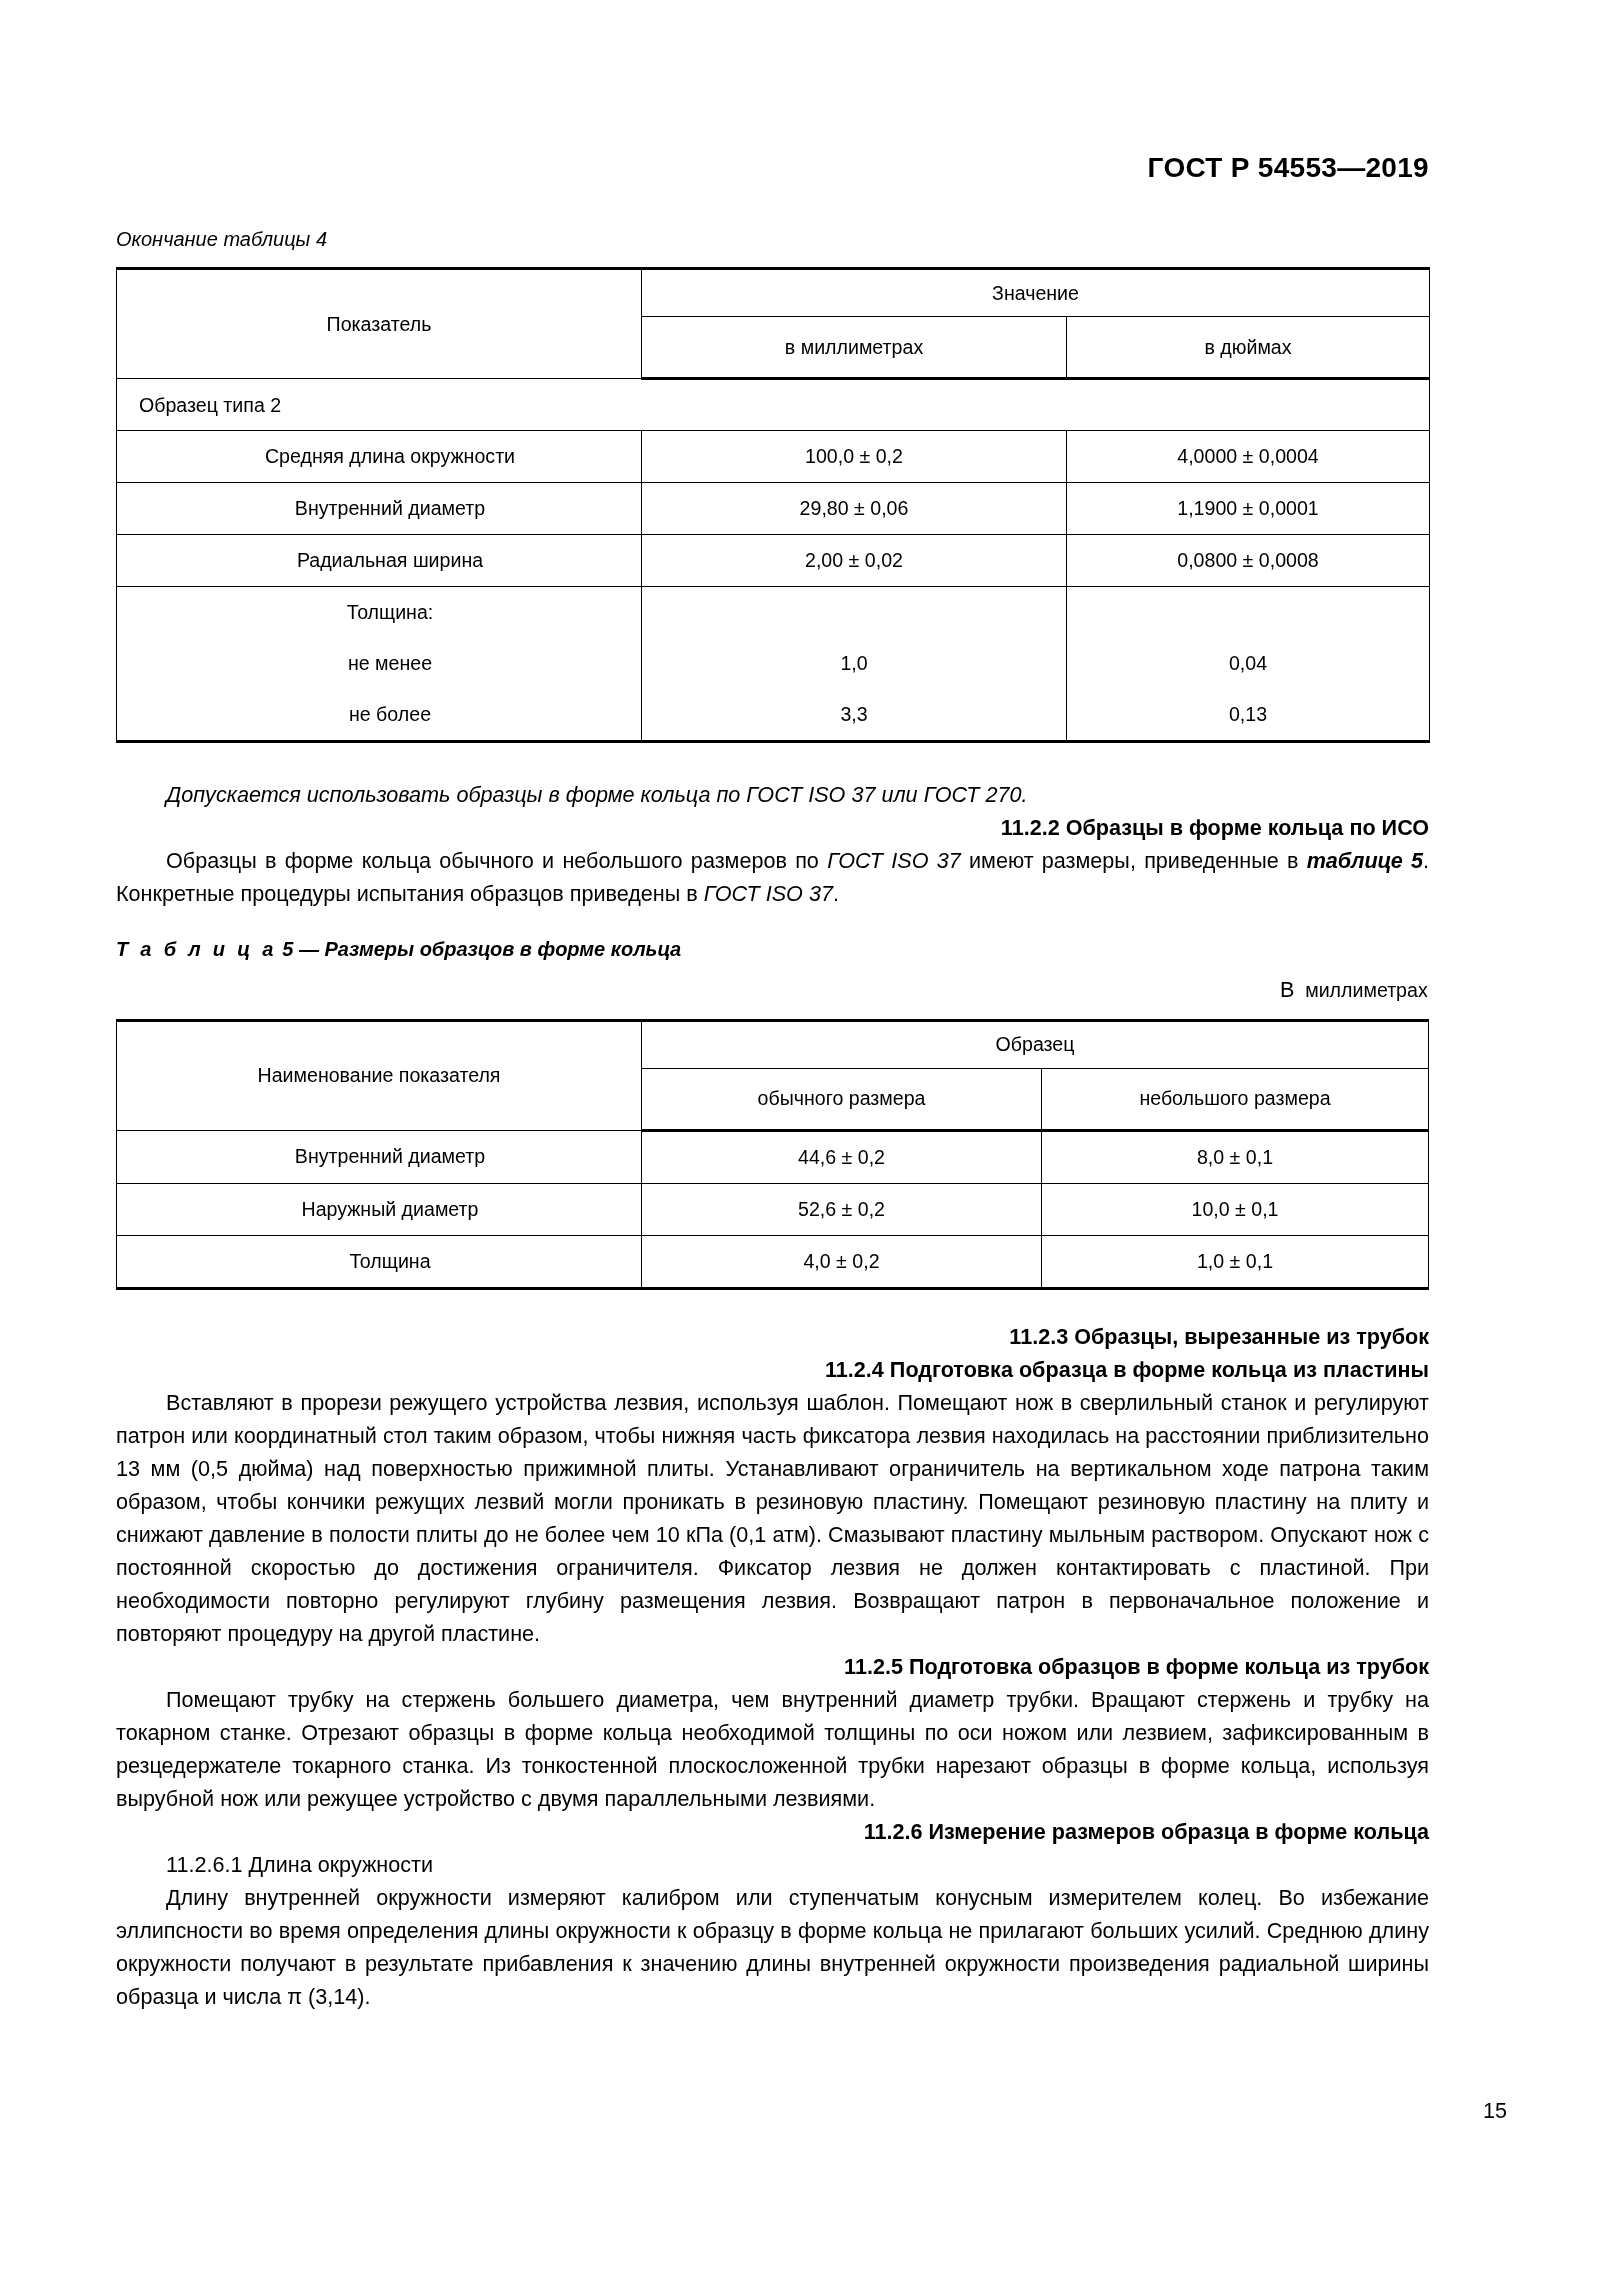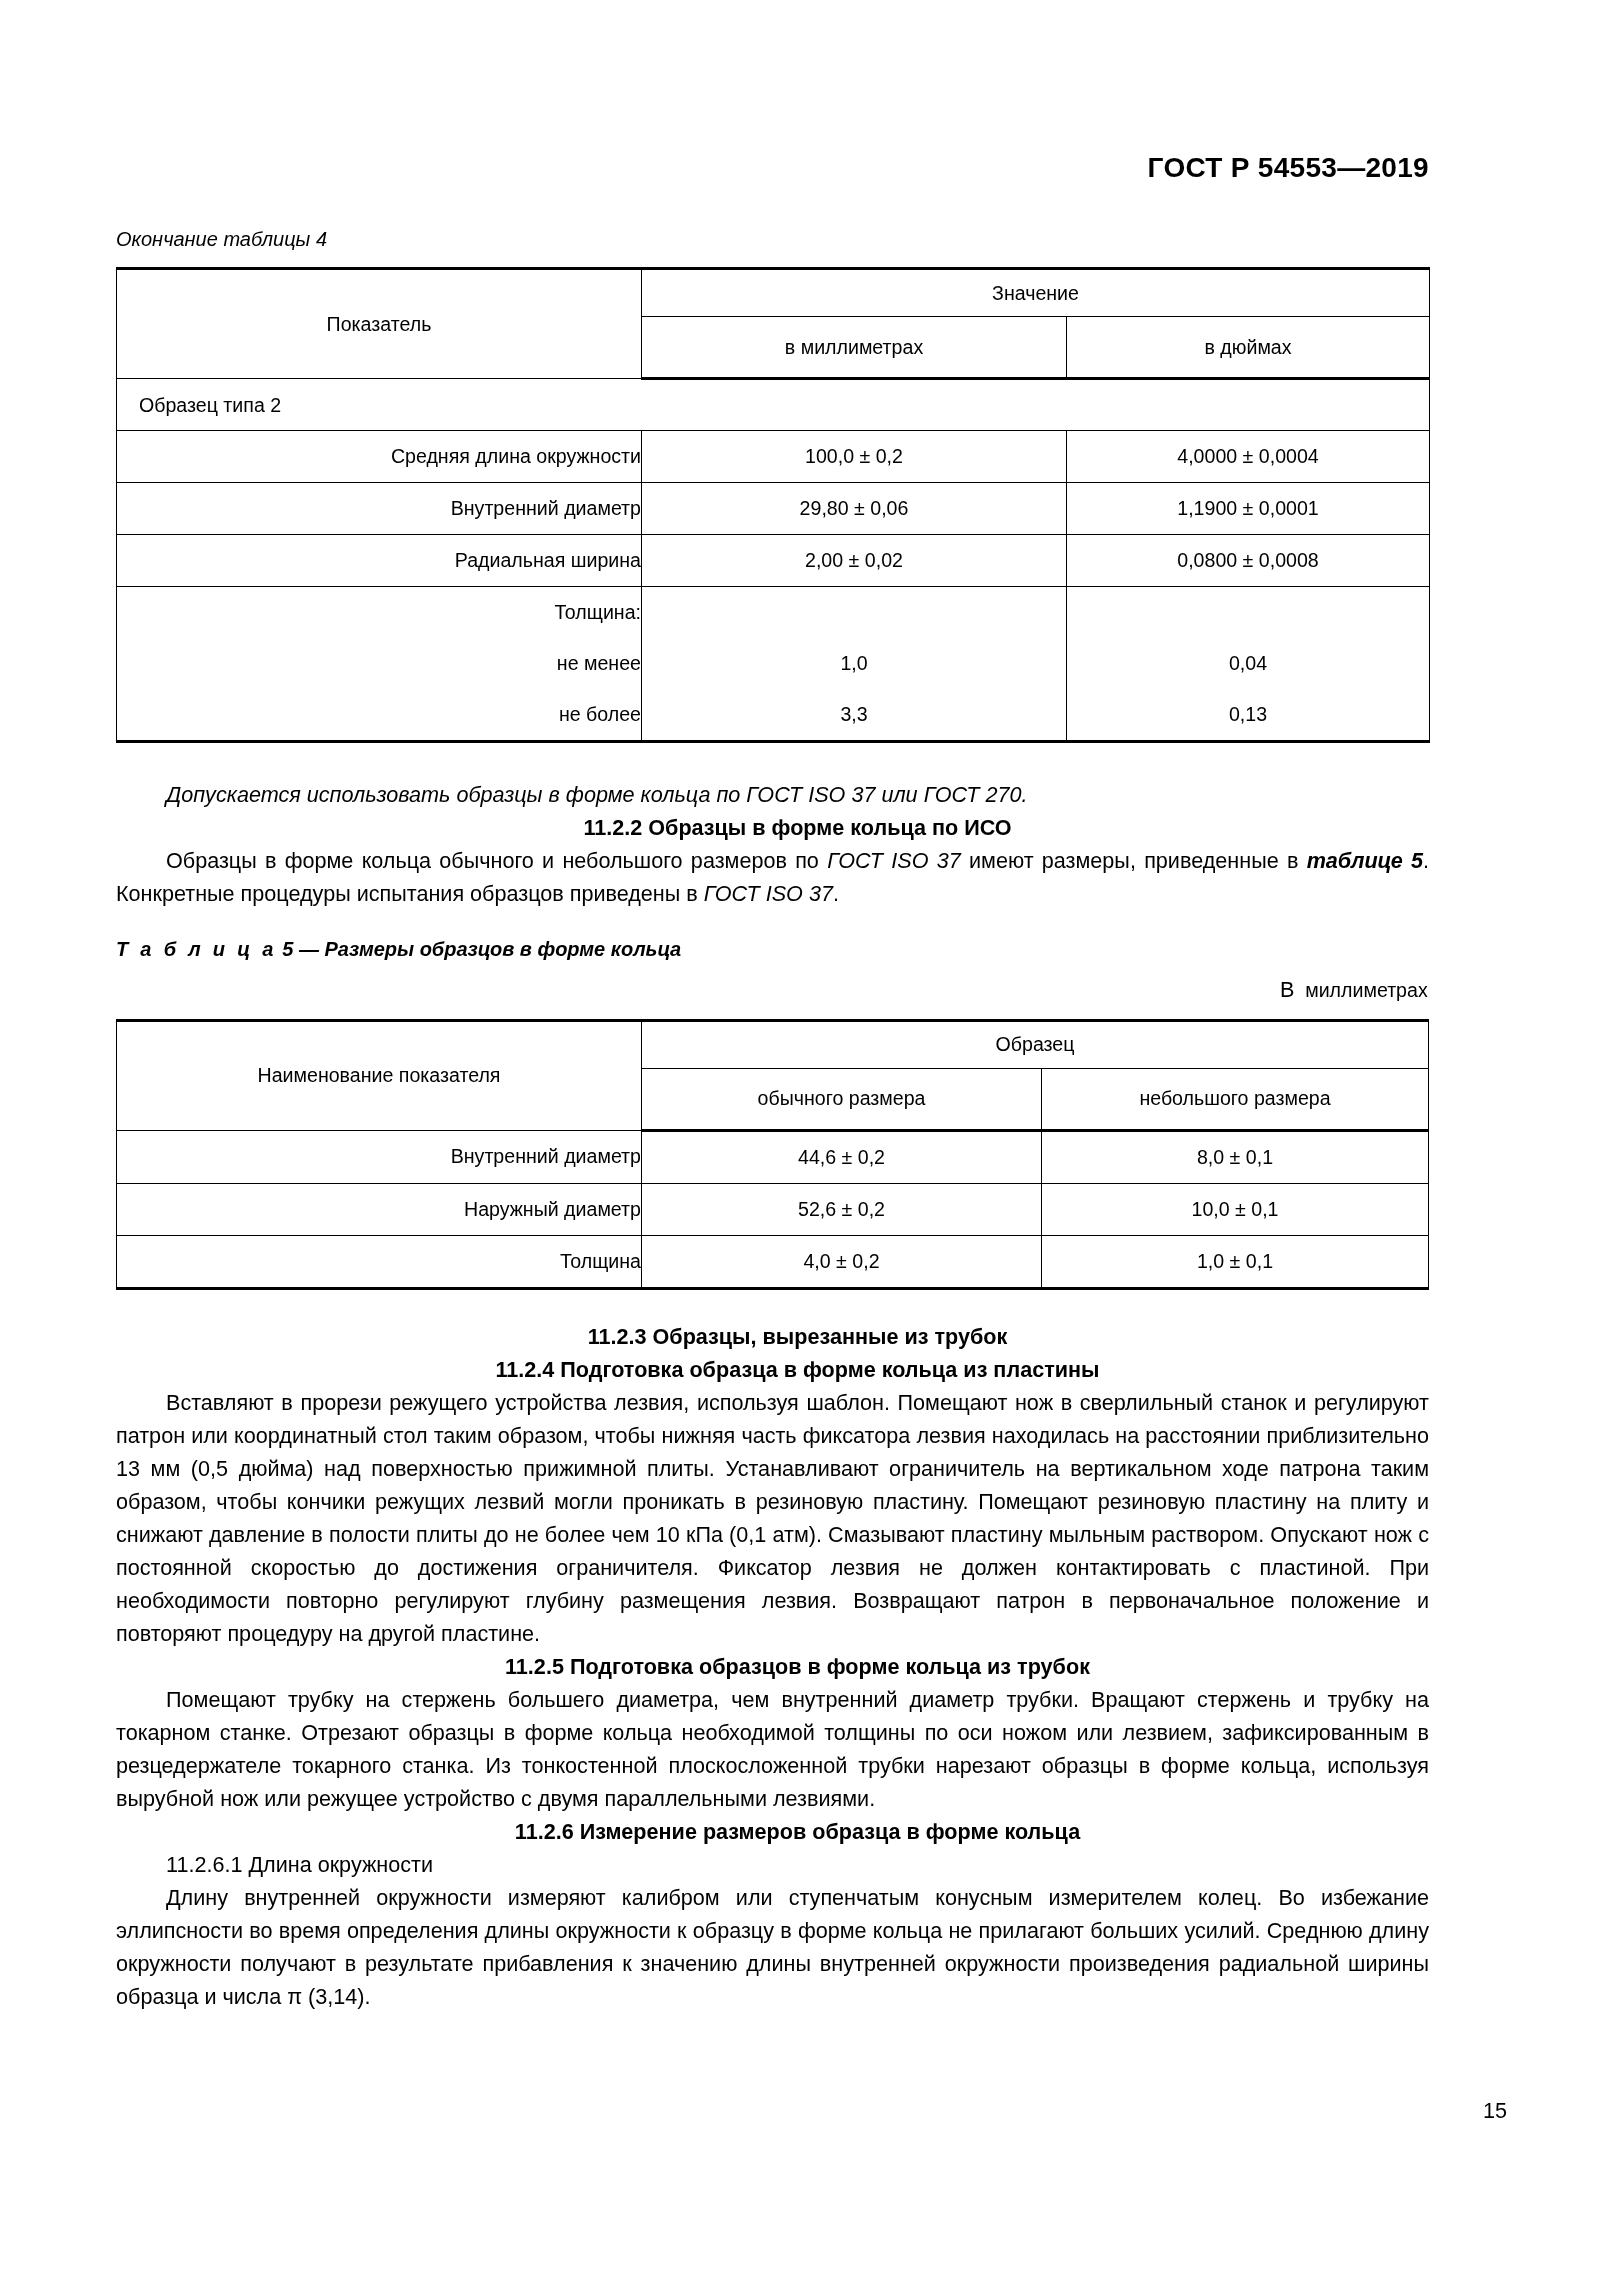--- a/index.html
+++ b/index.html
@@ -83,21 +83,21 @@
   }
   table.gost .tb-outer-top { border-top-width: 3.3px; }
   table.gost .tb-outer-bottom { border-bottom-width: 3.3px; }
   table.gost .hdr-bottom { border-bottom-width: 3.3px; }
 
   .cell-c {
     text-align: center;
     height: 48px;
   }
   .cell-l {
-    text-align: right;
+    text-align: center;
     padding-left: 22px !important;
     height: 48px;
   }
   .hdr-tall { height: 105px; }
   .hdr-sub  { height: 60px; }
   .row-h    { height: 51px; }
   .span-row { height: 50px; text-align: left; padding-left: 22px !important; }
 
   .thick-block td { border-top-width: 3.3px; }
 
@@ -119,21 +119,21 @@
     text-justify: inter-word;
     text-indent: 50px;
     hyphens: manual;
   }
   p.head {
     font-size: 21.6px;
     line-height: 33px;
     margin: 0;
     font-weight: bold;
     text-indent: 50px;
-    text-align: center;
+    text-align: right;
   }
   p.subhead {
     font-size: 21.6px;
     line-height: 33px;
     margin: 0;
     text-indent: 50px;
     text-align: left;
   }
   p.italic-note {
     font-size: 21.6px;

